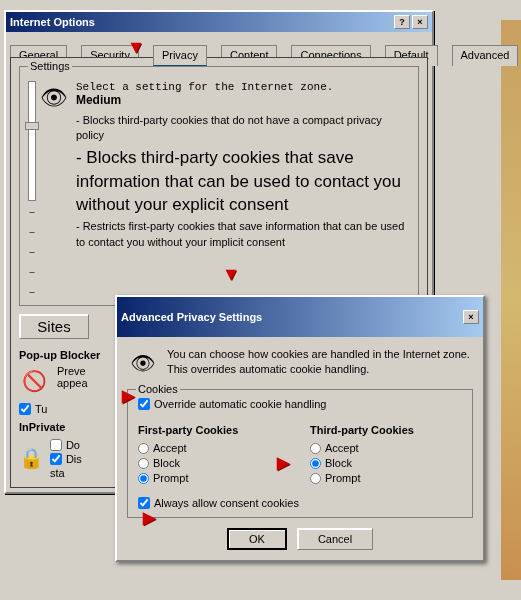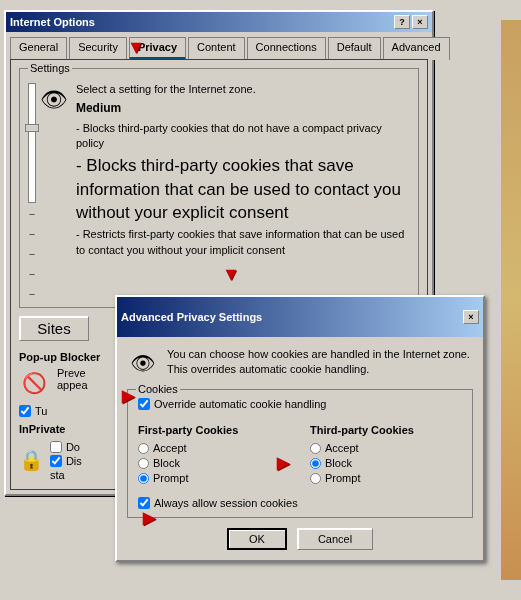--- a/index.html
+++ b/index.html
@@ -61,31 +61,31 @@
       display: flex;
       padding: 4px 4px 0;
       background: #d4d0c8;
     }
 
     .tab {
       padding: 3px 8px;
       background: #d4d0c8;
       border: 1px solid #808080;
       border-bottom: none;
-      margin-right: 2px;
+      margin-right: 14px;
       cursor: pointer;
       font-size: 11px;
       position: relative;
-      top: 1px;
+      top: 9px;
     }
 
     .tab.active {
       background: #d4d0c8;
-      border-bottom: 3px solid #0c4a6e;
-      font-weight: bold;
+      border-bottom: 1px solid #0c4a6e;
+      font-weight: normal;
       z-index: 2;
       padding-bottom: 4px;
     }
 
     .tab-content-area {
       border: 1px solid #404040;
       background: #d4d0c8;
       margin: 0 4px 4px 4px;
       padding: 8px;
       position: relative;
@@ -400,21 +400,21 @@
               <div style="font-size:9px;color:#000;margin-top:10px;">–</div>
               <div style="font-size:9px;color:#000;margin-top:10px;">–</div>
             </div>
           </div>
 
           <div style="display:flex;flex-direction:column;align-items:center;margin-right:4px;margin-top:4px;">
             <div style="font-size:22px;">👁</div>
           </div>
 
           <div class="text-col">
-            <div style="margin-bottom:6px;">Select a setting for the Internet zone.</div>
+            <div style="margin-bottom:0;font-family:Liberation Mono, monospace;">Select a setting for the Internet zone.</div>
             <div class="privacy-level">Medium</div>
             <div style="font-size:11px;line-height:1.4;margin-bottom:2px;">- Blocks third-party cookies that do not have a compact privacy policy</div>
             <div style="font-size:17px;line-height:1.4;margin-bottom:2px;">- Blocks third-party cookies that save information that can be used to contact you without your explicit consent</div>
             <div style="font-size:11px;line-height:1.4;">- Restricts first-party cookies that save information that can be used to contact you without your implicit consent</div>
           </div>
         </div>
       </div>
     </div>
 
     <div class="btn-row">
@@ -514,21 +514,21 @@
           </div>
           <div class="radio-row">
             <input type="radio" name="third_party" style="">
             <span>Prompt</span>
           </div>
         </div>
       </div>
 
       <div class="session-row">
         <input type="checkbox" checked="" style="">
-        <span>Always allow session cookies</span>
+        <span>Always allow consent cookies</span>
       </div>
     </div>
 
     <div class="dialog-btn-row">
       <button class="dialog-btn ok-btn">OK</button>
       <button class="dialog-btn">Cancel</button>
     </div>
   </div>
 </div>
 

